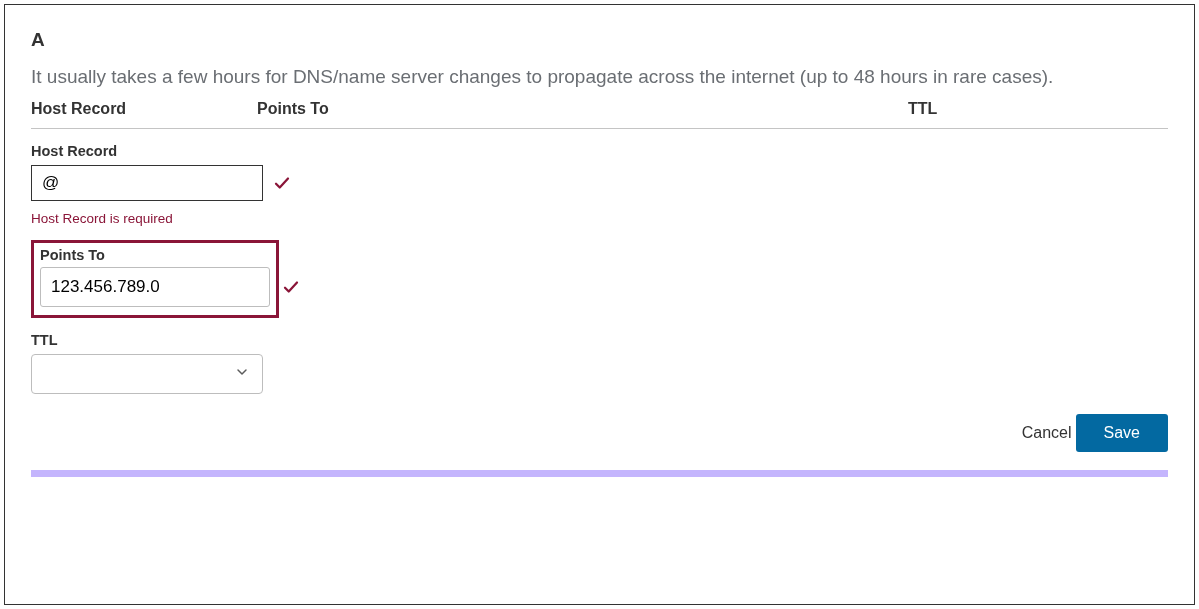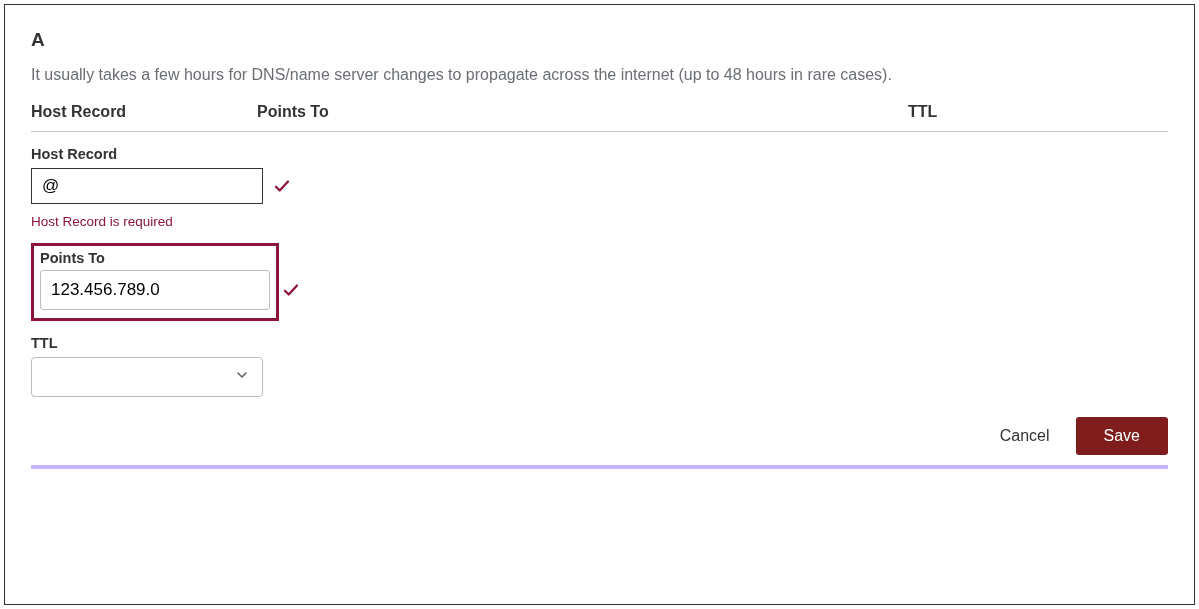--- a/index.html
+++ b/index.html
@@ -23,24 +23,24 @@
     margin-bottom: 12px;
   }
   .desc {
     font-size: 15.5px;
     color: #6a6e73;
     line-height: 1.55;
     margin-bottom: 14px;
     max-width: 1000px;
   }
   .desc2 {
-    font-size: 16px;
+    font-size: 19px;
     color: #6a6e73;
     line-height: 1.5;
-    margin-bottom: 16px;
+    margin-bottom: 8px;
   }
   .col-headers {
     display: flex;
     border-bottom: 1px solid #c4c4c4;
     padding-bottom: 10px;
     margin-bottom: 14px;
   }
   .col-headers > div {
     font-size: 16px;
     font-weight: 600;
@@ -104,40 +104,39 @@
     border-radius: 4px;
     display: inline-flex;
     align-items: center;
     justify-content: flex-end;
     padding: 0 12px;
     cursor: pointer;
   }
   .chev svg { width: 16px; height: 16px; stroke: #5c5c5c; }
 
   .footer {
-    border-bottom: 4px solid #c4b5fd;
+    border-bottom: 7px solid #c4b5fd;
     display: flex;
     justify-content: flex-end;
     align-items: center;
-    gap: 22px;
-    padding: 6px 0 10px 0;
+    padding: 6px 0 18px 0;
     margin-top: 10px;
   }
   .btn-cancel {
     font-size: 16px;
     color: #333;
     background: none;
     border: none;
     cursor: pointer;
     padding: 6px 4px;
   }
   .btn-save {
     font-size: 16px;
     color: #fff;
-    background: #7f1d1d;
+    background: #0369a1;
     border: none;
     border-radius: 3px;
     padding: 10px 28px;
     cursor: pointer;
   }
 </style>
 </head>
 <body>
 
 <div class="outer-frame">

